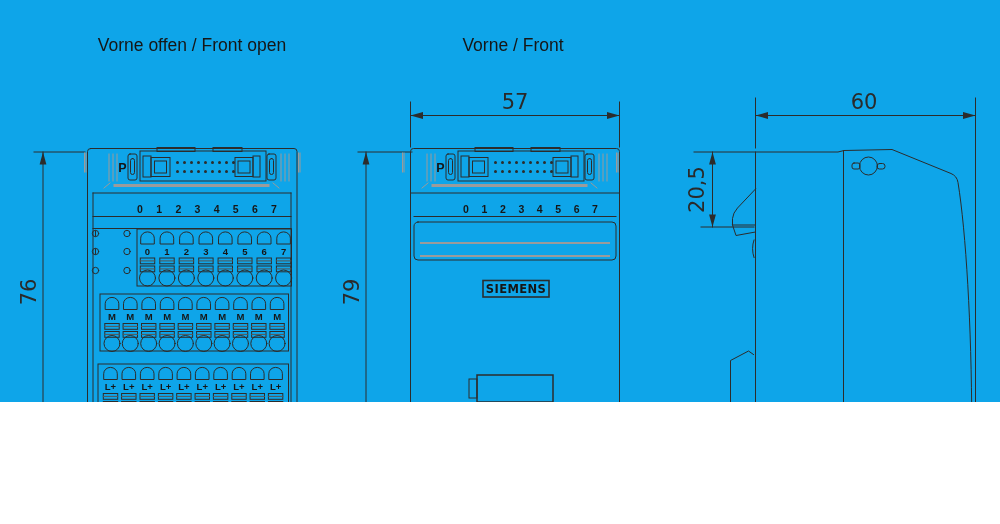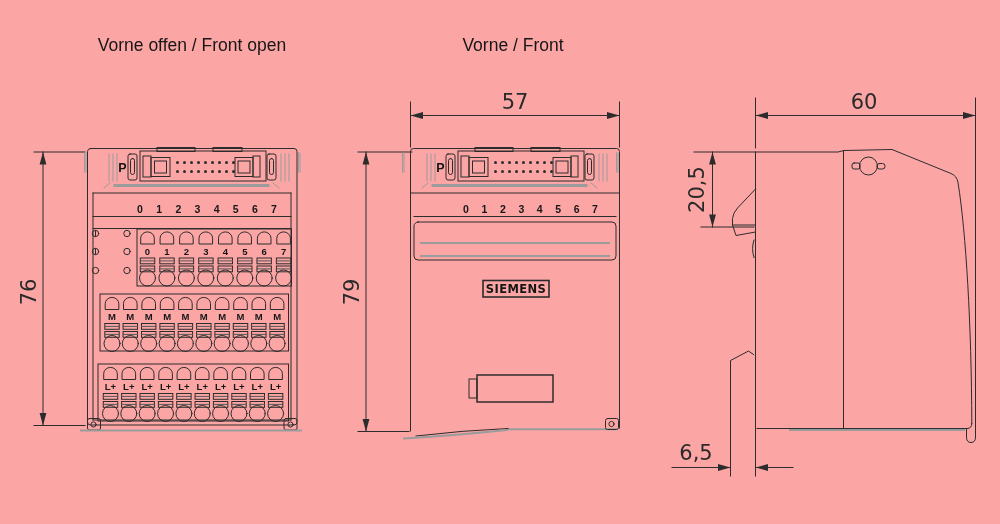--- a/index.html
+++ b/index.html
@@ -1,16 +1,16 @@
 <!DOCTYPE html>
 <html><head>
 <meta charset="utf-8">
 <style>
   html,body{margin:0;padding:0;background:#fff;}
-  .stage{position:relative;width:1000px;height:524px;background:#fca5a5;overflow:hidden;}
+  .stage{position:relative;width:1000px;height:402px;background:#0ea5e9;overflow:hidden;}
   svg{position:absolute;left:0;top:0;}
   .ln{fill:none;stroke:#2c2c2c;stroke-width:1;stroke-linecap:square;}
   .gy{stroke:#9b9b9b;}
   .t2{stroke-width:2;}
   .t3{stroke-width:3;}
   .fl{fill:#2c2c2c;stroke:none;}
   text{fill:#161616;font-family:"Liberation Sans",sans-serif;}
   .title{font-size:17.5px;}
   .dim{font-size:21px;fill:#2a2a2a;font-family:"DejaVu Sans",sans-serif;}
   .num{font-size:10.5px;font-weight:bold;}

